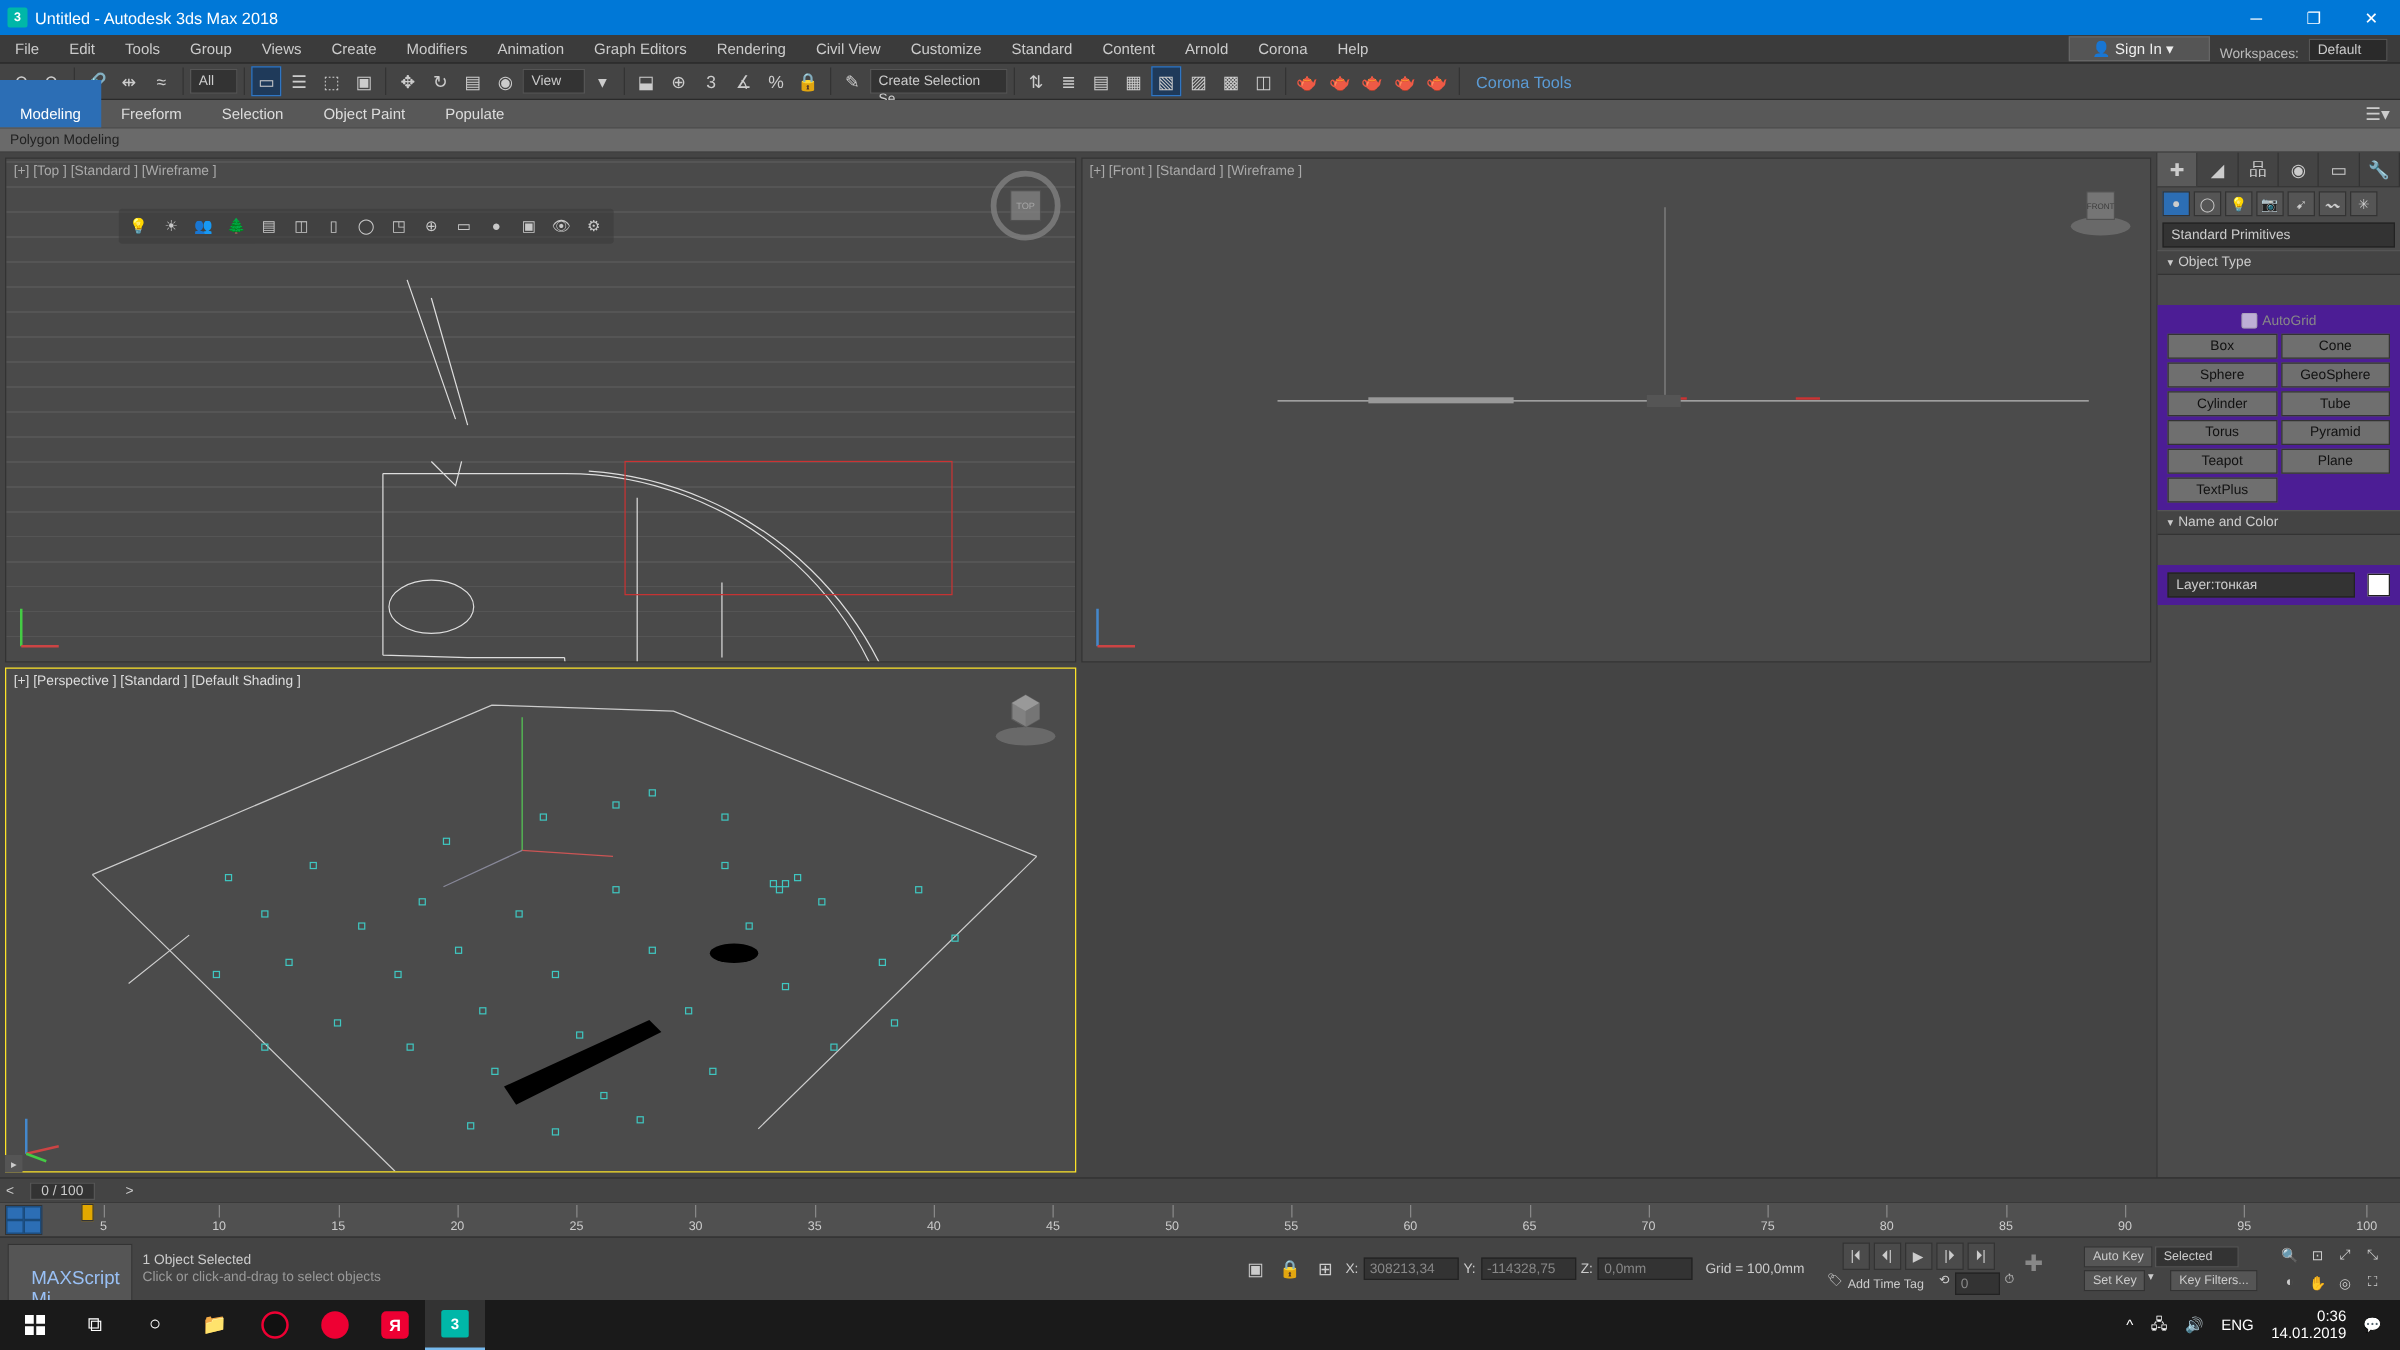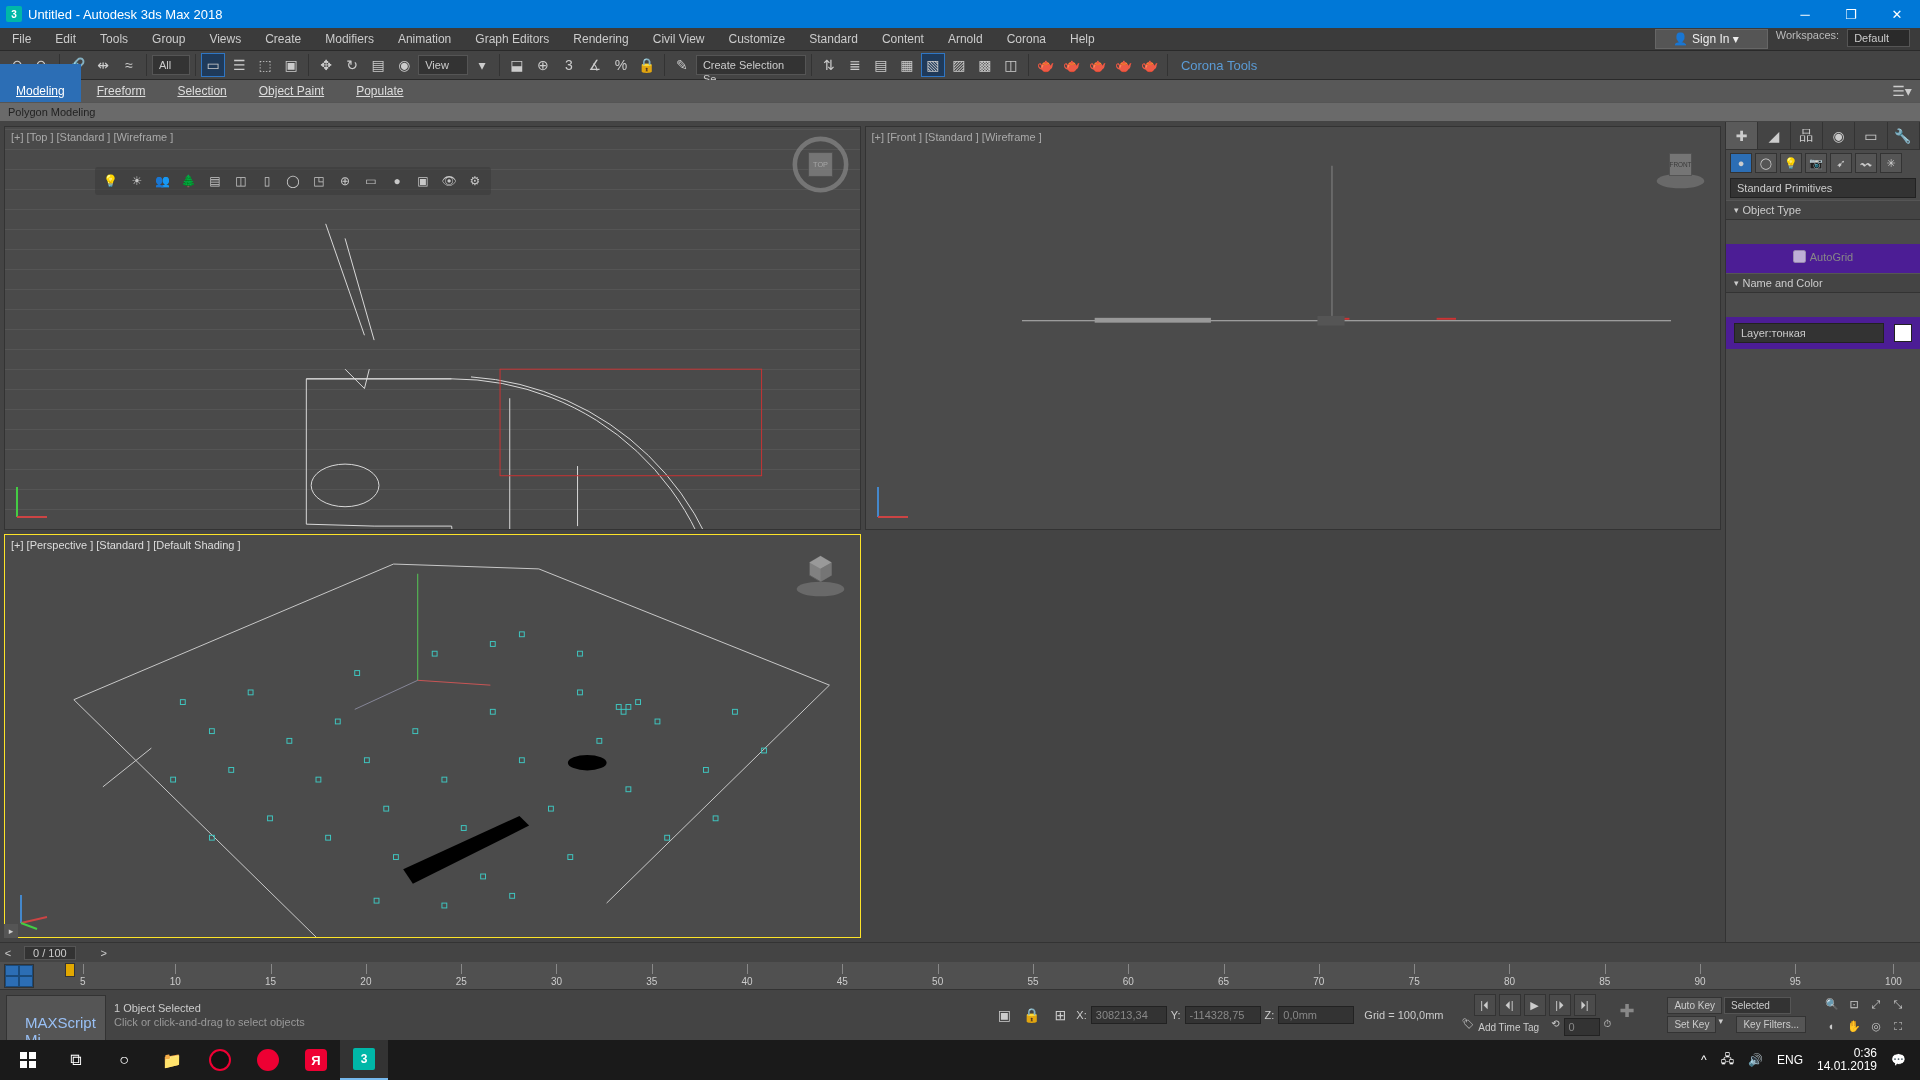--- a/index.html
+++ b/index.html
@@ -3,32 +3,32 @@
 <meta charset="utf-8">
 <style>
 * { margin:0; padding:0; box-sizing:border-box; font-family:"Segoe UI",Tahoma,sans-serif; user-select:none; }
 body { background:#000; width:1920px; height:1080px; overflow:hidden; display:flex; flex-direction:column; }
 .titlebar { height:28px; background:#0078d7; display:flex; align-items:center; color:#fff; font-size:13px; padding-left:6px; }
 .titlebar .tb-icon { width:16px; height:16px; background:#00b7a8; margin-right:6px; display:flex; align-items:center; justify-content:center; font-size:10px; font-weight:bold; color:#fff; border-radius:2px; }
 .titlebar .wc { margin-left:auto; display:flex; }
 .titlebar .wc div { width:46px; height:28px; display:flex; align-items:center; justify-content:center; }
 .menubar { height:22px; background:#3b3b3b; display:flex; align-items:center; font-size:12px; color:#ccc; }
 .menubar .mi { padding:0 12px; line-height:22px; }
-.menubar .right { margin-left:auto; display:flex; align-items:flex-start; gap:8px; padding-right:10px; }
+.menubar .right { margin-left:auto; display:flex; align-items:flex-end; gap:8px; padding-right:10px; }
 .signin { background:#555; color:#eee; font-size:12px; padding:2px 28px 2px 18px; border:1px solid #666; position:relative; }
 .wslabel { font-size:11px; color:#bbb; }
 .wsbox { background:#2a2a2a; color:#ccc; font-size:11px; padding:2px 20px 2px 6px; border:1px solid #555; }
 .toolbar1 { height:30px; background:#444; border-top:1px solid #2a2a2a; border-bottom:1px solid #2a2a2a; display:flex; align-items:center; padding:0 4px; gap:2px; }
 .tbtn { width:24px; height:24px; display:flex; align-items:center; justify-content:center; color:#ccc; font-size:14px; border:1px solid transparent; }
 .tbtn.act { background:#1f3a5a; border:1px solid #2f76c4; }
 .sep { width:1px; height:22px; background:#333; margin:0 3px; }
 .dd { background:#333; color:#ccc; font-size:11px; padding:2px 18px 2px 6px; border:1px solid #555; height:20px; line-height:14px; }
 .toollabel { color:#5b9bd5; font-size:13px; margin-left:8px; }
 .ribbon-tabs { height:22px; background:#585858; display:flex; align-items:center; font-size:12px; }
-.rtab { padding:16px 16px; line-height:22px; color:#ddd;text-decoration:underline; }
+.rtab { padding:16px 16px; line-height:22px; color:#ddd; }
 .rtab.act { background:#2c6eb5; color:#fff; }
 .rtab-ico { margin-left:auto; display:flex; gap:4px; padding-right:6px; }
 .ribbon-sub { height:20px; background:#6a6a6a; display:flex; align-items:center; font-size:11px; color:#222; padding-left:8px; border-top:1px solid #555; border-bottom:1px solid #444; }
 .workarea { flex:1; display:flex; background:#444; overflow:hidden; }
 .viewports { flex:1; display:grid; grid-template-columns:1fr 1fr; grid-template-rows:1fr 1fr; gap:4px; padding:4px; position:relative; background:#444; }
 .vp { background:#4b4b4b; border:1px solid #333; position:relative; overflow:hidden; }
 .vp.act { border:1px solid #fde428; }
 .vp-label { position:absolute; top:4px; left:6px; font-size:11px; color:#aaa; z-index:10; }
 .vp .vcube { position:absolute; top:10px; right:12px; width:55px; height:55px; opacity:0.7; }
 .vp1 { background:repeating-linear-gradient(0deg,#4a4a4a 0,#4a4a4a 19px,#555 19px,#555 20px),repeating-linear-gradient(90deg,transparent 0,transparent 19px,#555 19px,#555 20px),#4a4a4a; }
@@ -347,20 +347,34 @@
       <div class="st">〰</div>
       <div class="st">✳</div>
     </div>
     <div class="cp-dd">Standard Primitives</div>
     <div class="rollout-hd">Object Type</div>
     <div class="rollout-body">
       <div class="ag-row">
           <input type="checkbox" disabled="" style="">
           <span>AutoGrid</span>
         </div>
+      <div class="obj-grid">
+        <div class="obj-btn">Box</div>
+        <div class="obj-btn">Cone</div>
+        <div class="obj-btn">Sphere</div>
+        <div class="obj-btn">GeoSphere</div>
+        <div class="obj-btn">Cylinder</div>
+        <div class="obj-btn">Tube</div>
+        <div class="obj-btn">Torus</div>
+        <div class="obj-btn">Pyramid</div>
+        <div class="obj-btn">Teapot</div>
+        <div class="obj-btn">Plane</div>
+        <div class="obj-btn">TextPlus</div>
+        <div></div>
+      </div>
     </div>
     <div class="rollout-hd">Name and Color</div>
     <div class="rollout-body">
       <div class="nc-row">
         <div class="nc-field">Layer:тонкая</div>
         <div class="color-sw"></div>
       </div>
     </div>
   </div>
 </div>

